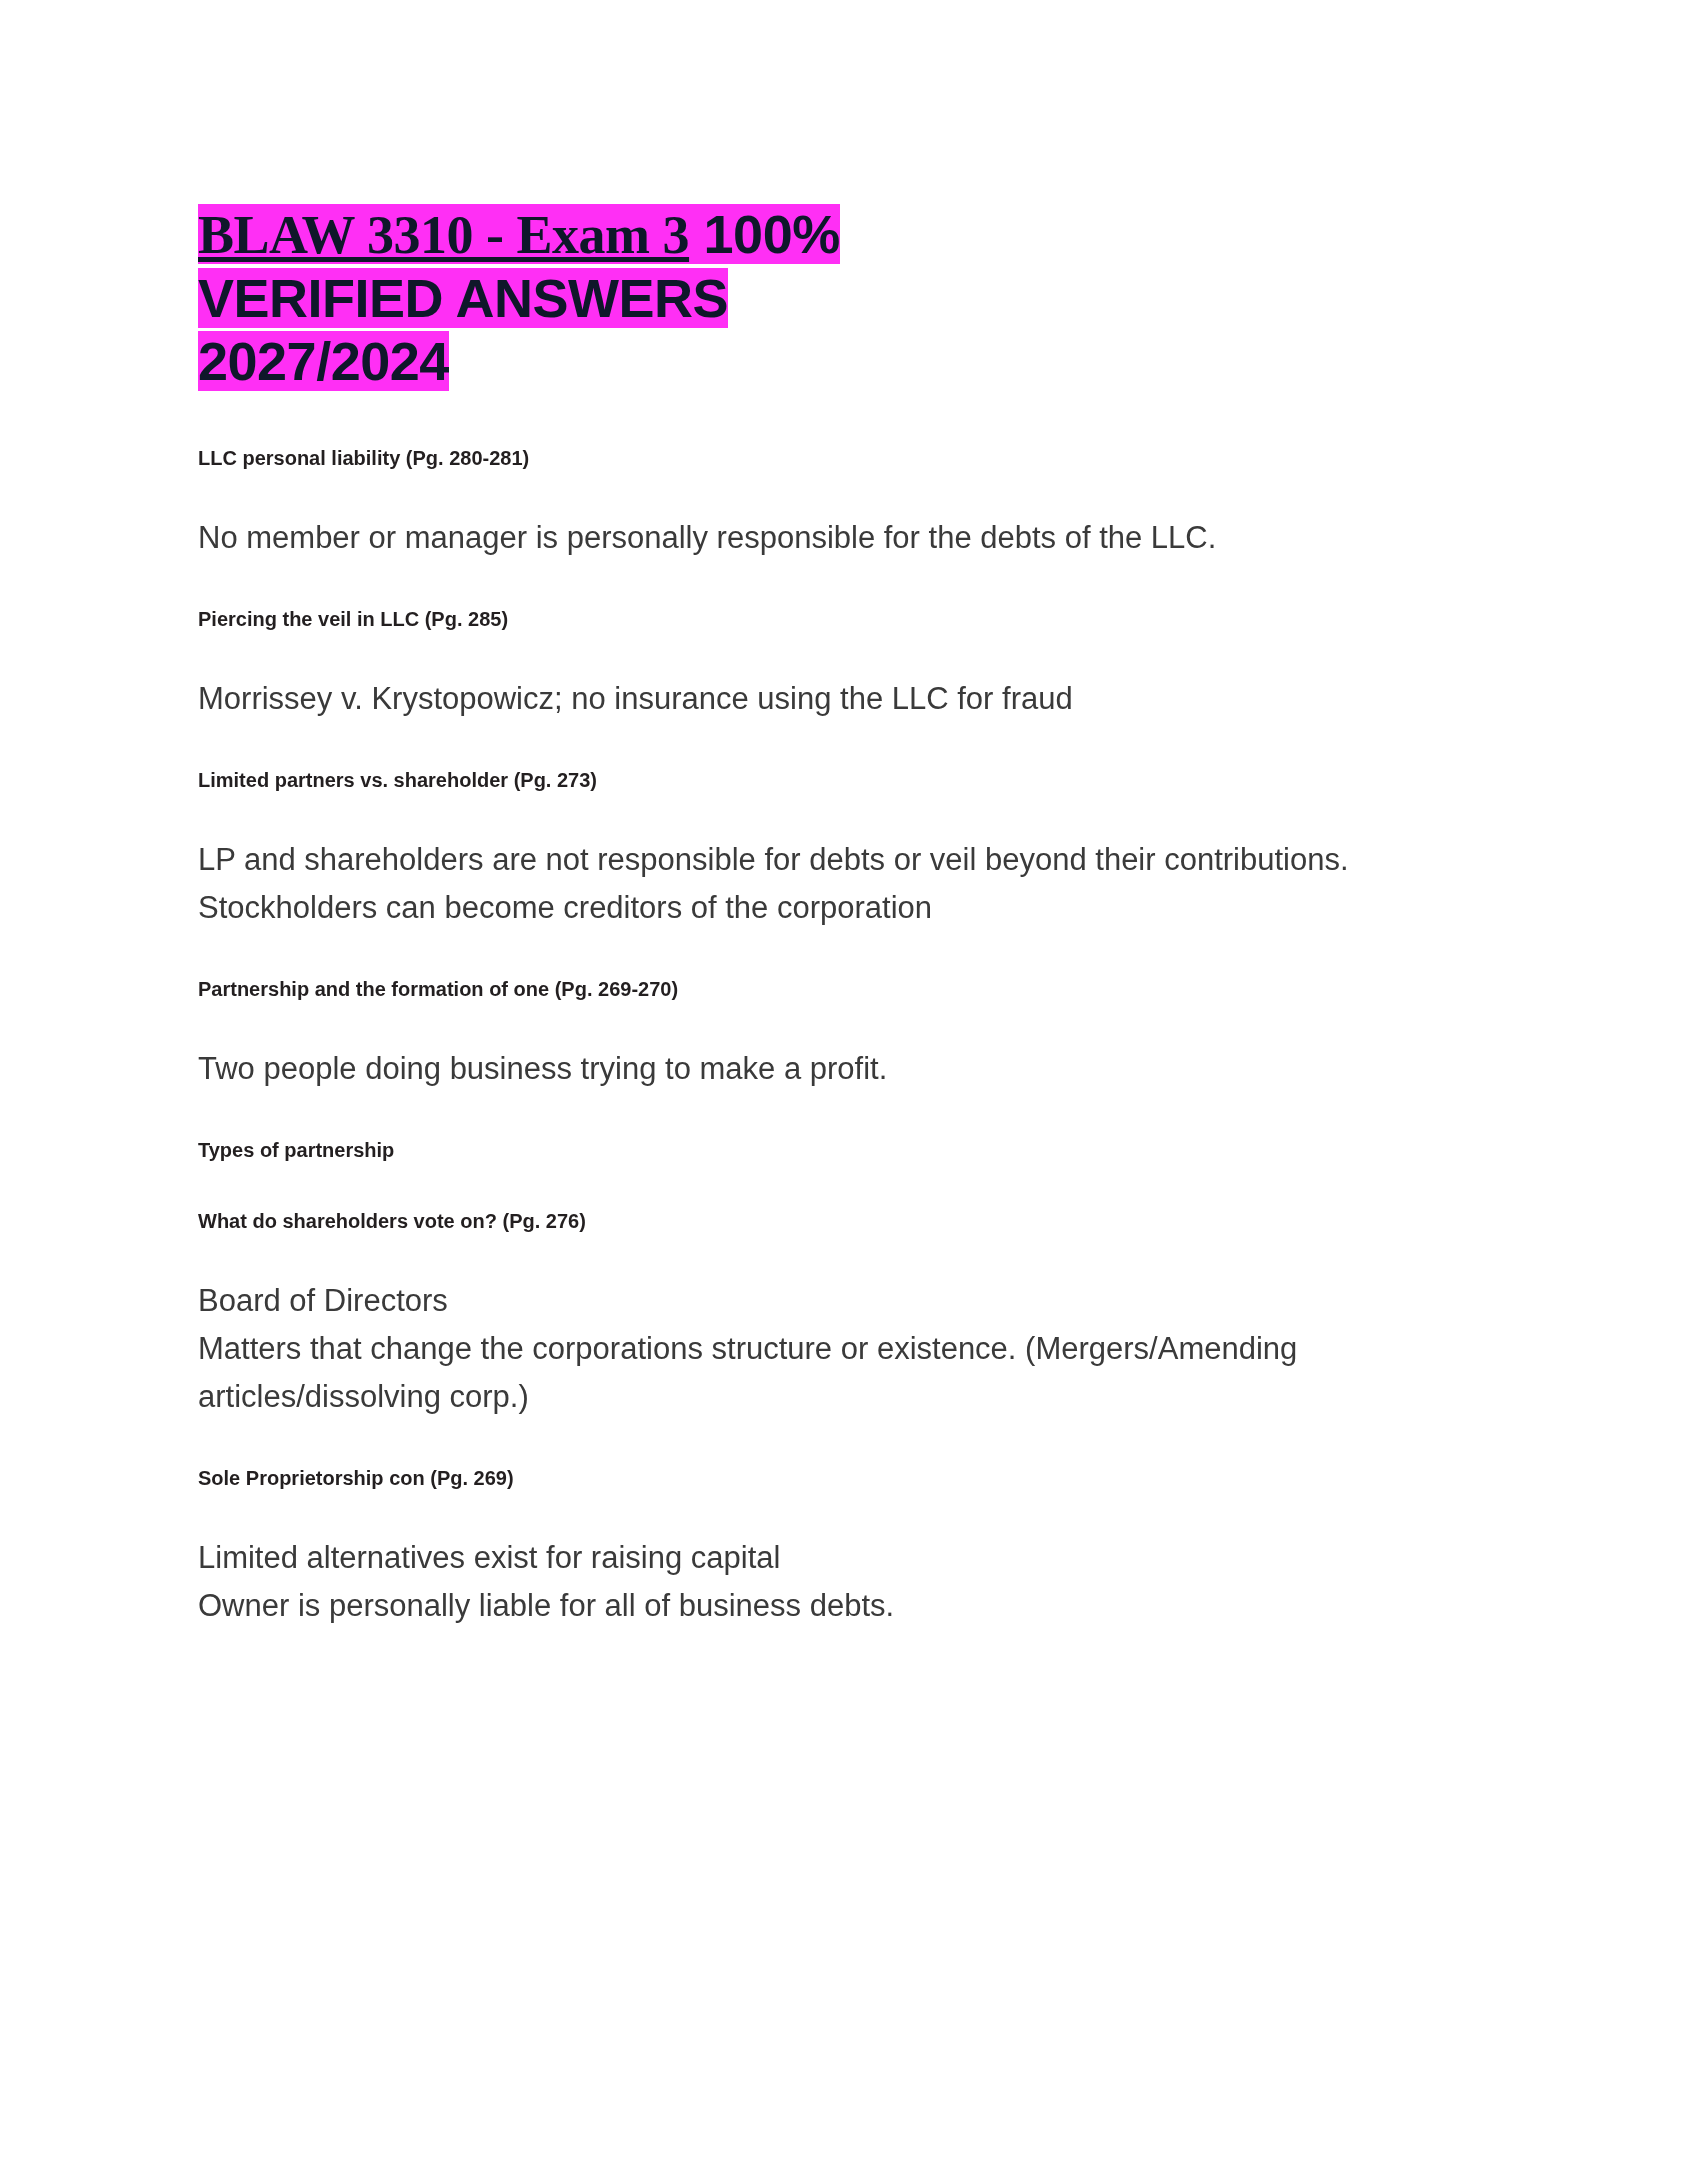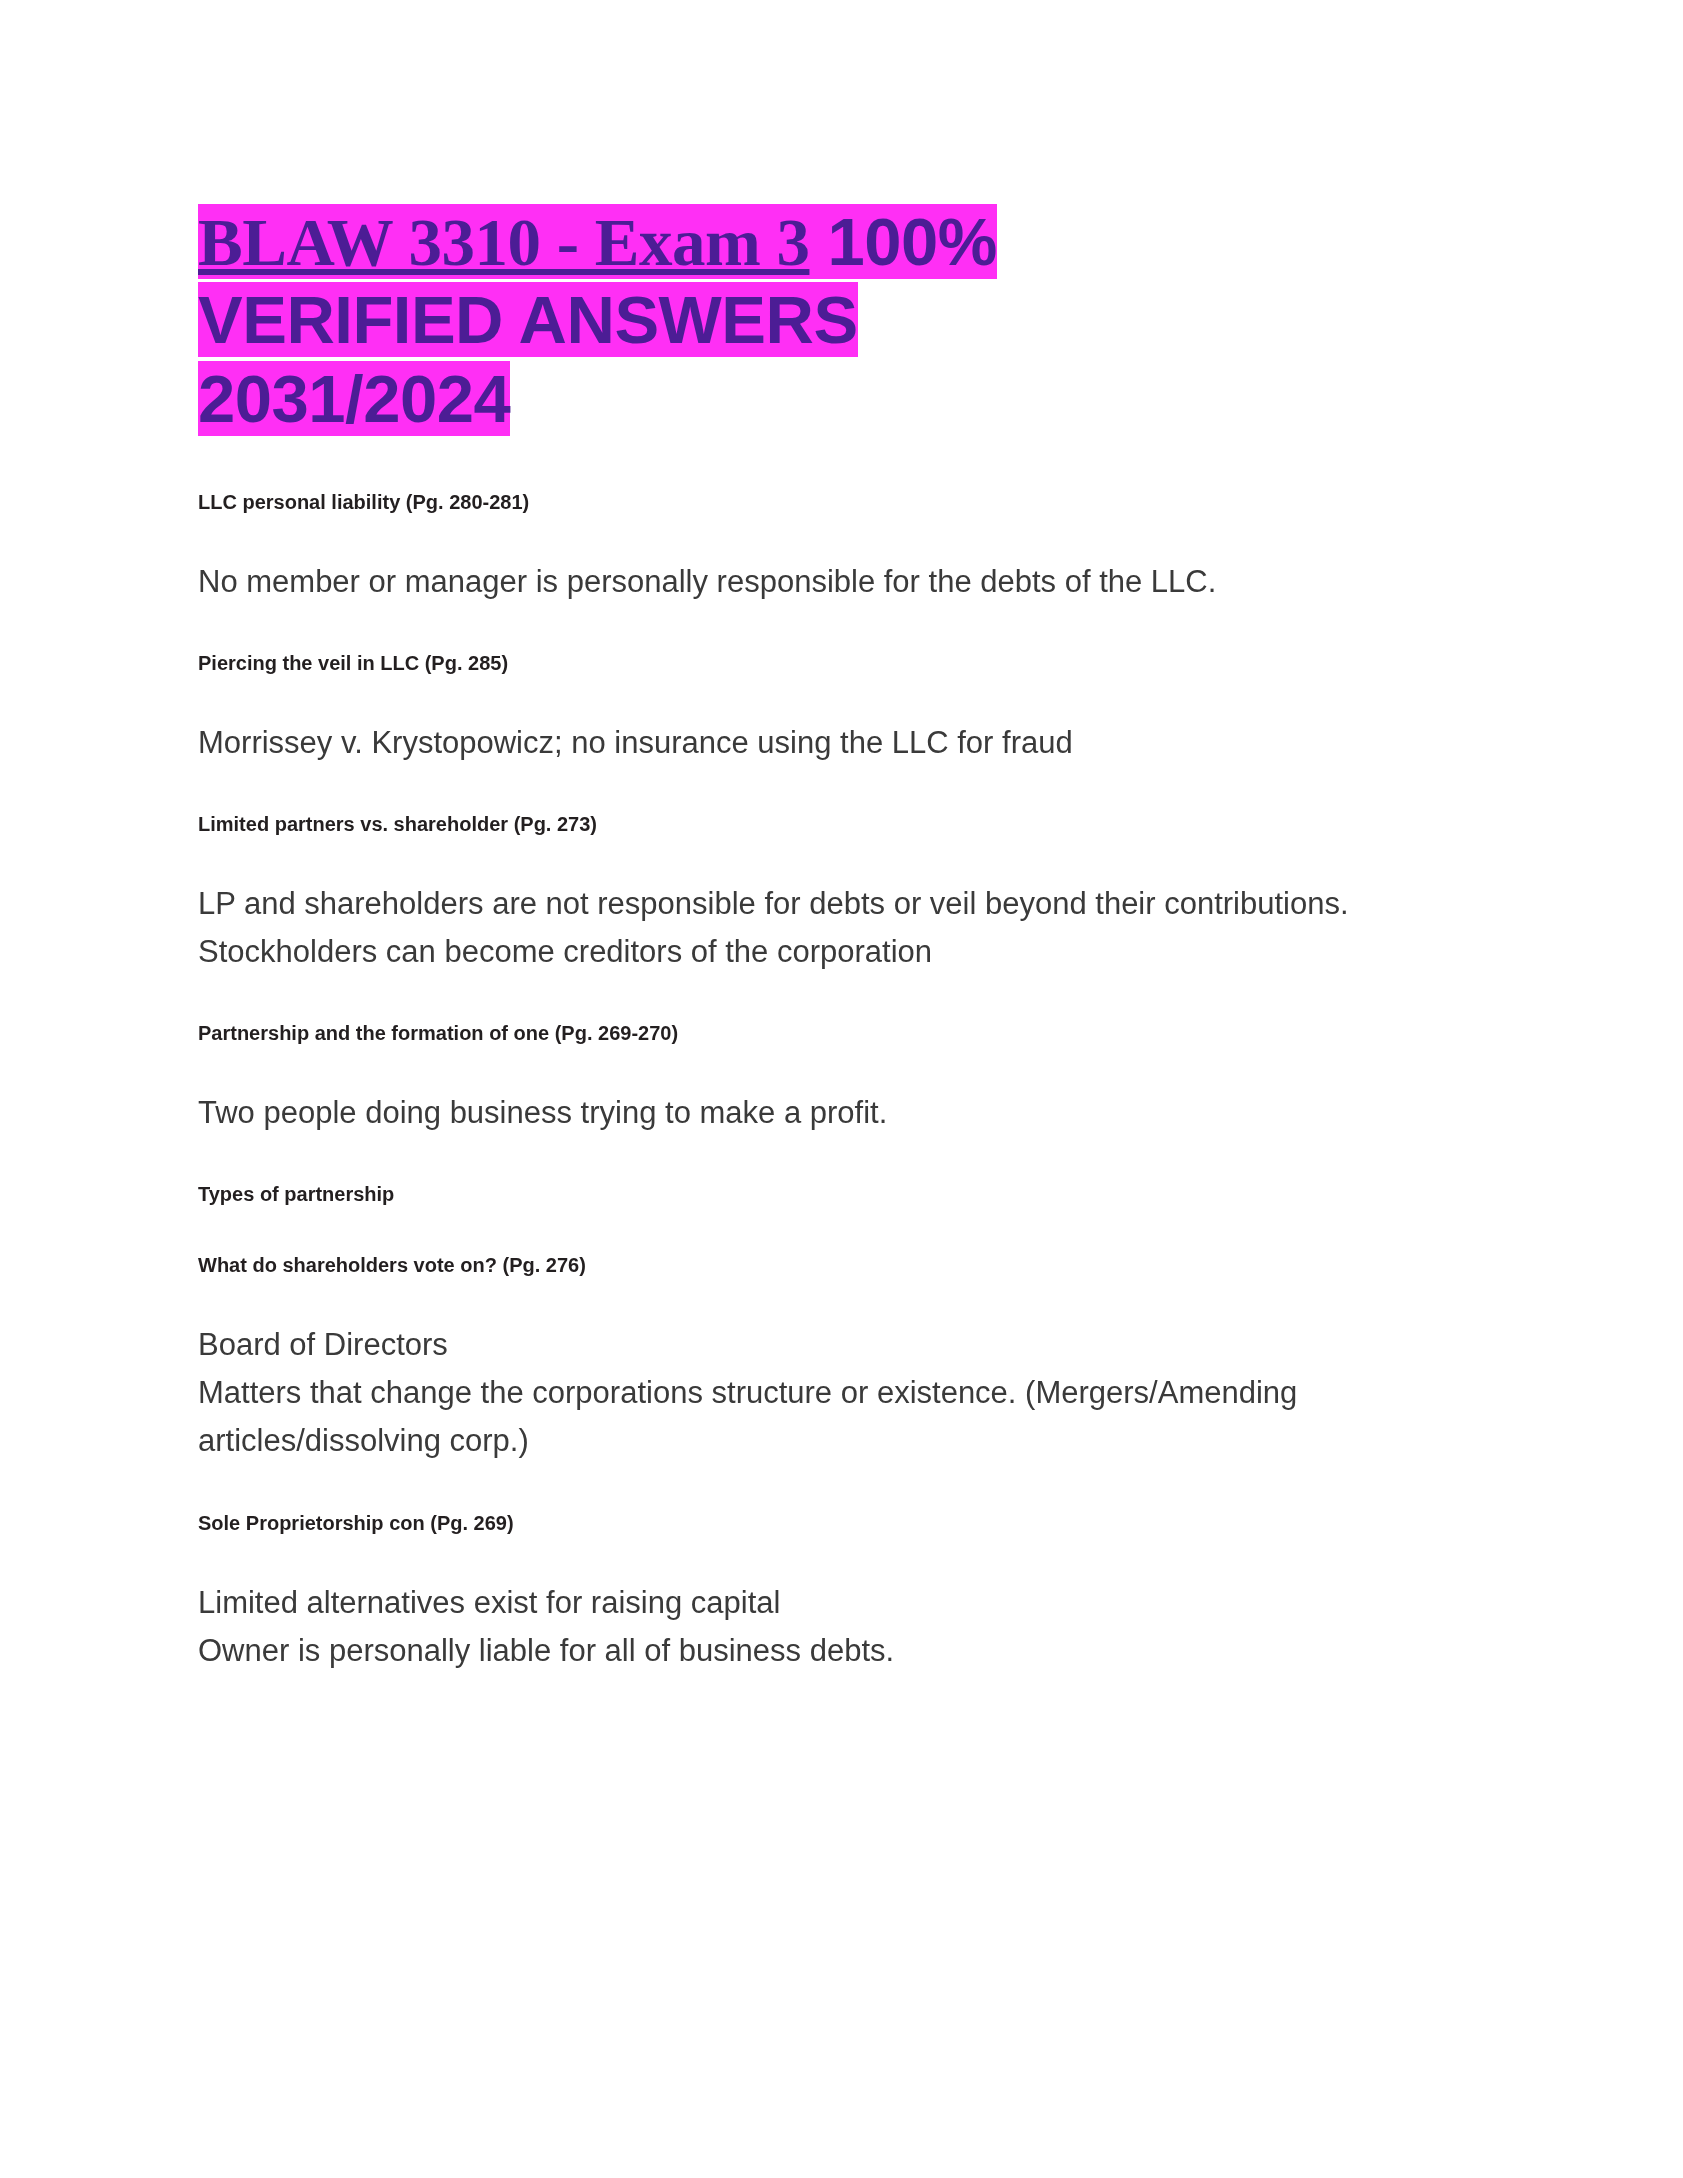--- a/index.html
+++ b/index.html
@@ -18,25 +18,25 @@
     width: 1683px;
     height: 2178px;
     background: #ffffff;
     box-sizing: border-box;
     padding: 203px 208px 0 198px;
   }
 
   
   .doc-title {
     margin: 0 0 51px 0;
-    font-size: 67px;
+    font-size: 54px;
     line-height: 1.17;
     font-weight: bold;
     letter-spacing: -0.5px;
-    color: #4c1d95;
+    color: #0f172a;
   }
   .doc-title .hl {
     background: #ff2ff5;
     box-decoration-break: clone;
     -webkit-box-decoration-break: clone;
   }
   .doc-title .serif-part {
     font-family: "Liberation Serif", serif;
     text-decoration: underline;
     text-underline-offset: 4px;
@@ -64,21 +64,21 @@
   .a .ln { display: block; }
 </style>
 </head>
 <body>
 
 <div class="page">
 
   <h1 class="doc-title">
     <span class="hl"><span class="serif-part">BLAW 3310 - Exam 3</span><span> 100%</span></span><br>
     <span class="hl">VERIFIED ANSWERS</span><br>
-    <span class="hl">2031/2024</span>
+    <span class="hl">2027/2024</span>
   </h1>
 
   <div class="qa-block">
     <p class="q">LLC personal liability (Pg. 280-281)</p>
     <p class="a">
       <span class="ln">No member or manager is personally responsible for the debts of the LLC.</span>
     </p>
   </div>
 
   <div class="qa-block">

